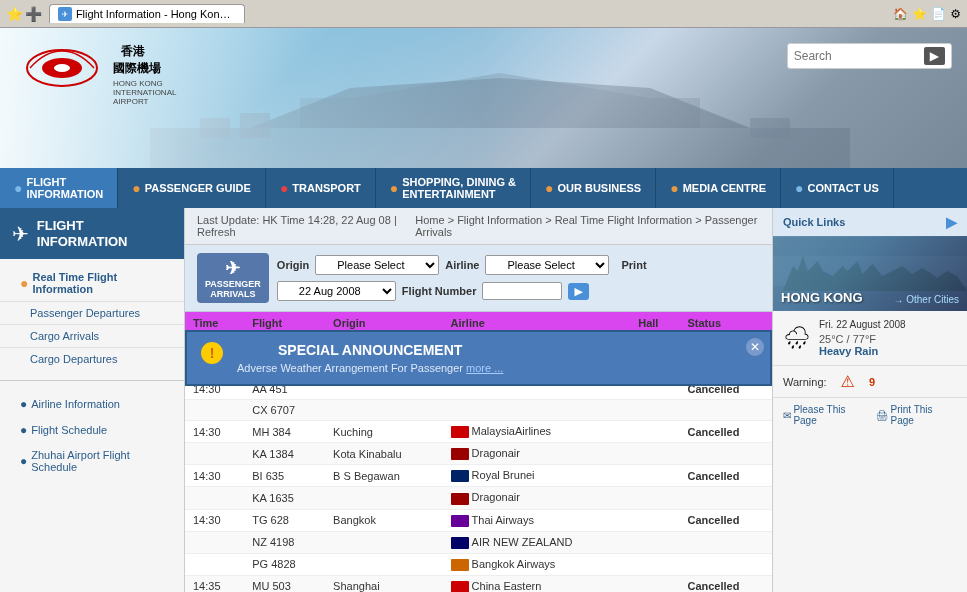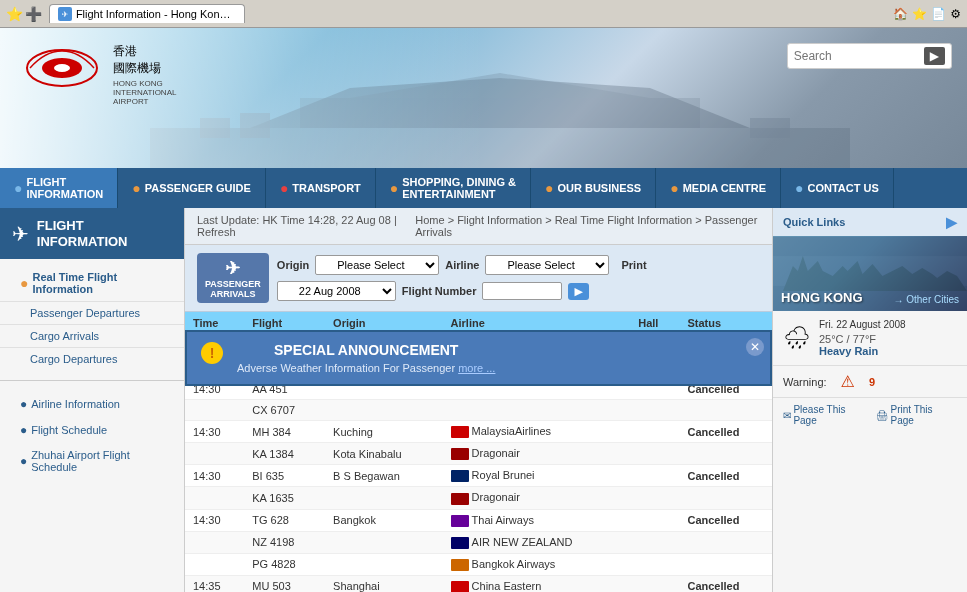--- a/index.html
+++ b/index.html
@@ -53,21 +53,21 @@
 
     
     .filter-bar { background: #dce8f4; padding: 8px 12px; border-bottom: 1px solid #bcd; display: flex; align-items: center; gap: 8px; }
     .plane-arrivals-icon { background: #5577aa; color: white; border-radius: 4px; padding: 4px 8px; font-size: 10px; font-weight: bold; text-align: center; white-space: nowrap; display: flex; flex-direction: column; align-items: center; }
     .filter-selects { display: flex; align-items: center; gap: 6px; flex-wrap: wrap; }
     .filter-label { font-size: 11px; color: #333; font-weight: bold; }
     .filter-select { border: 1px solid #999; padding: 2px 17px; font-size: 11px; background: white; border-radius: 2px; cursor: pointer; }
     .filter-input { border: 1px solid #999; padding: 2px 4px; font-size: 11px; background: white; border-radius: 2px; width: 80px; }
     .filter-go { background: #4a90d9; color: white; border: none; padding: 2px 6px; border-radius: 3px; cursor: pointer; font-size: 11px; }
     .flight-table { width: 100%; border-collapse: collapse; }
-    .flight-table th { background: #7dd3fc; padding: 5px 8px; text-align: left; font-size: 11px; color: #333; border-bottom: 1px solid #bcd; font-weight: bold; }
+    .flight-table th { background: #d946ef; padding: 5px 8px; text-align: left; font-size: 11px; color: #333; border-bottom: 1px solid #bcd; font-weight: bold; }
     .flight-table td { padding: 4px 8px; font-size: 11px; border-bottom: 1px solid #eee; color: #333; vertical-align: middle; }
     .flight-table tr:nth-child(even) { background: #f9f9f9; }
     .status-cancelled { color: #cc0000; font-weight: bold; }
 
     
     .special-announcement { position: absolute; top: 18px; left: 0; right: 0; background: #4a7ab8; color: white; padding: 10px 14px; z-index: 10; border: 2px solid #2a5c8a; }
     .announcement-header { font-size: 14px; font-weight: bold; text-align: center; color: #fff; margin-bottom: 4px; }
     .announcement-body { font-size: 11px; color: #dde8f8; }
     .announcement-more { color: #aaccff; cursor: pointer; text-decoration: underline; }
     .warning-icon { display: inline-block; background: #ffcc00; color: #cc6600; border-radius: 50%; width: 22px; height: 22px; text-align: center; line-height: 22px; font-weight: bold; font-size: 14px; margin-right: 6px; vertical-align: middle; }
@@ -131,21 +131,21 @@
   </div>
   <div class="header-overlay"></div>
   <div class="airport-logo">
     <svg width="85" height="65" viewBox="0 0 85 65">
       <ellipse cx="42" cy="25" rx="35" ry="18" fill="none" stroke="#cc0000" stroke-width="2"></ellipse>
       <ellipse cx="42" cy="25" rx="20" ry="10" fill="#cc0000"></ellipse>
       <ellipse cx="42" cy="25" rx="8" ry="4" fill="white"></ellipse>
       <path d="M10,25 Q25,8 42,8 Q59,8 74,25" fill="none" stroke="#cc0000" stroke-width="1.5"></path>
     </svg>
     <div>
-      <span class="chinese" style="font-size:12px; font-weight:normal;">香港<br>國際機場</span>
+      <span class="chinese" style="font-size:12px; font-weight:bold;margin-left:8px;">香港<br>國際機場</span>
       <span class="english" style="font-size:8px; color:#444; display:block; margin-top:2px;">HONG KONG<br>INTERNATIONAL<br>AIRPORT</span>
     </div>
   </div>
   <div class="search-bar-header">
     <input type="text" style="border: none; outline: none; font-size: 12px; width: 130px; color: rgb(153, 153, 153);" placeholder="Search">
     <button class="search-go" style="background:#555; color:white; border:none; padding:2px 6px; border-radius:2px; cursor:pointer; font-size:12px;">▶</button>
   </div>
 </div>
 
 <div class="main-nav">
@@ -367,21 +367,21 @@
           </tbody>
       </table>
 
       <div class="special-announcement">
         <button class="close-btn">✕</button>
         <div style="display:flex; align-items:flex-start; gap:8px;">
           <span class="warning-icon">!</span>
           <div>
             <div class="announcement-header">SPECIAL ANNOUNCEMENT</div>
             <div class="announcement-body">
-              <span>Adverse Weather Information For Passenger</span>
+              <span>Adverse Weather Arrangement For Passenger</span>
               <span class="announcement-more">more ...</span>
             </div>
           </div>
         </div>
       </div>
     </div>
   </div>
 
   <div class="right-sidebar">
     <div class="quick-links-header">

